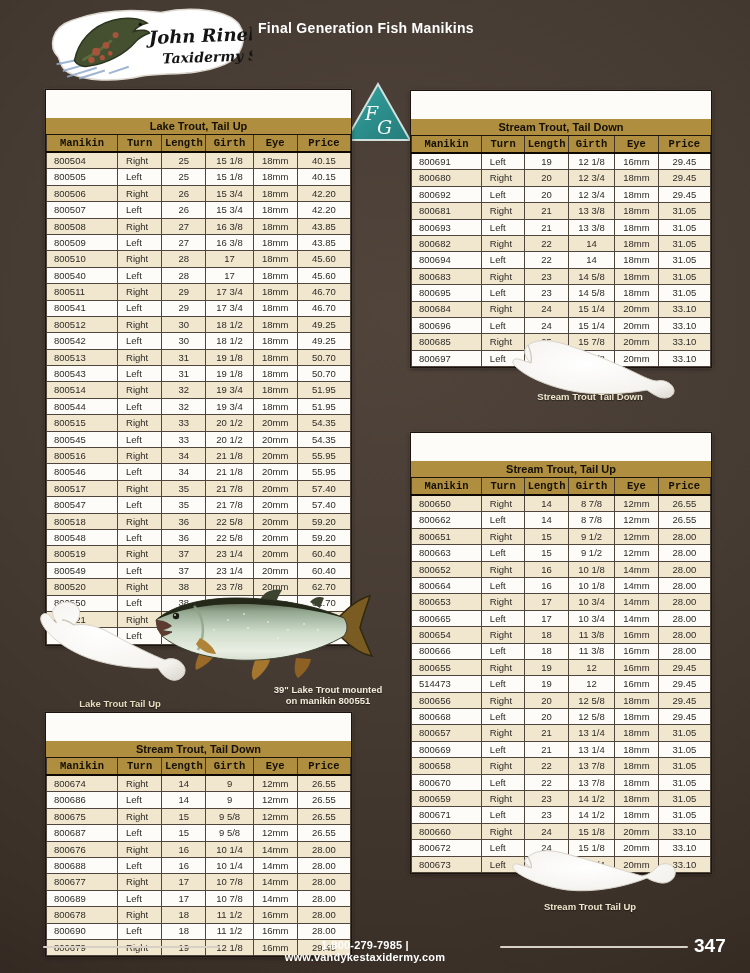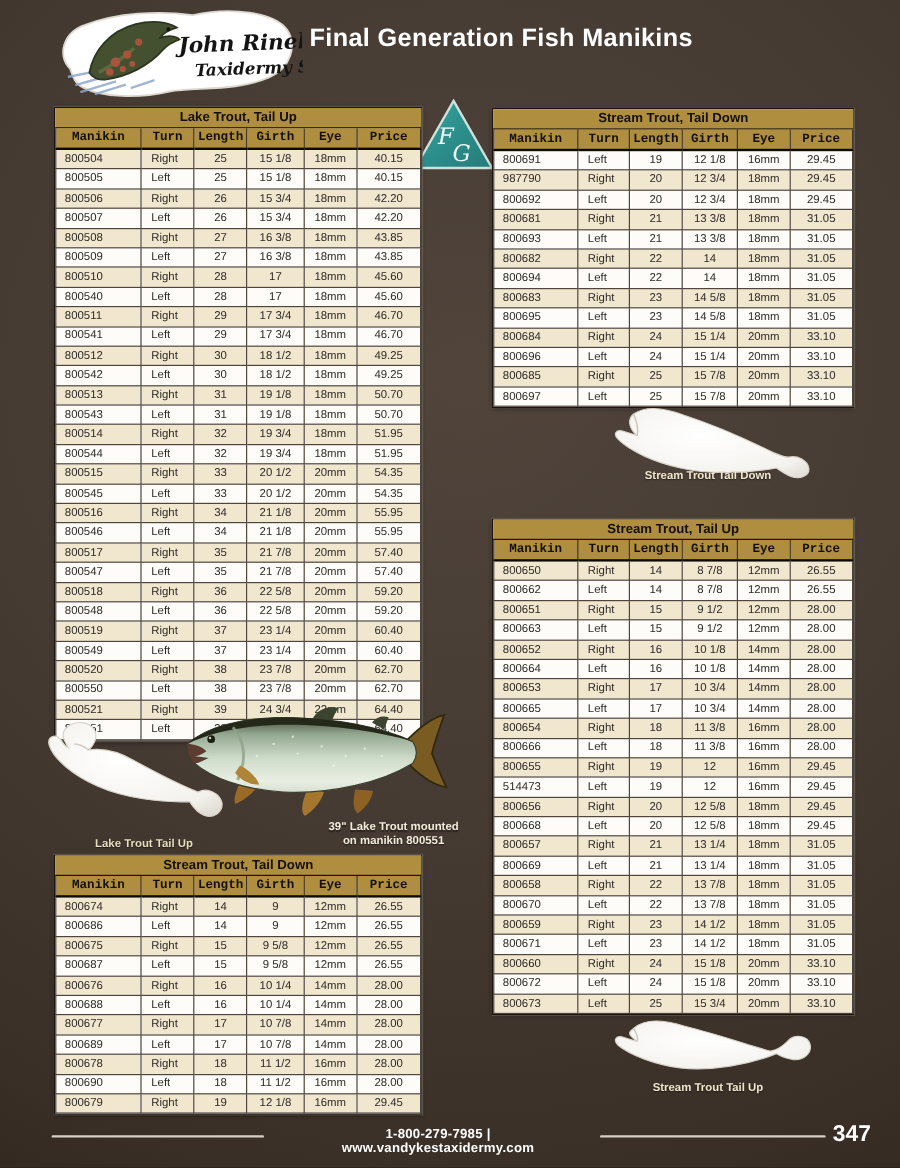--- a/index.html
+++ b/index.html
@@ -3,24 +3,24 @@
 <meta charset="utf-8">
 <style>
   html,body{margin:0;padding:0;background:#2b221b;}
   .page{
     position:relative;width:750px;height:973px;overflow:hidden;
     background:radial-gradient(ellipse 120% 85% at 52% 32%, #50443b 0%, #463b33 45%, #3a2f27 82%, #2e241d 100%);
     font-family:"Liberation Sans", sans-serif;
   }
   
   .logo-wrap{position:absolute;left:44px;top:6px;width:208px;height:80px;transform:rotate(-2deg);}
-  .page-title{position:absolute;left:258px;top:20px;color:#ffffff;font-size:21px;font-weight:bold;letter-spacing:.3px;text-align:right;}
+  .page-title{position:absolute;left:258px;top:20px;color:#ffffff;font-size:14px;font-weight:bold;letter-spacing:.3px;text-align:right;}
   
   .tblock{position:absolute;border:1px solid #1b130c;box-shadow:0 1px 4px rgba(0,0,0,.45), 0 0 0 1px rgba(255,255,255,.06);background:#fdfcf9;}
-  .ttitle{background:#b08e3f;color:#141007;font-weight:bold;text-align:center;font-size:11px;height:16px;line-height:16px;border-bottom:1px solid #1b130c;}
+  .ttitle{background:#b08e3f;color:#141007;font-weight:bold;text-align:center;font-size:11px;height:16px;line-height:16px;border-bottom:1px solid #1b130c;margin-top:28px;}
   table.grid{border-collapse:collapse;width:100%;table-layout:fixed;}
   table.grid th{background:#b08e3f;color:#141007;font-weight:bold;font-size:10.5px;height:16px;padding:0;
     border:1px solid #3f352a;border-top:none;border-bottom:2px solid #0d0802;font-family:Liberation Mono, monospace;}
   table.grid th:nth-child(1){width:23.5%}
   table.grid th:nth-child(2){width:14.5%}
   table.grid th:nth-child(3){width:14.5%}
   table.grid th:nth-child(4){width:15.5%}
   table.grid th:nth-child(5){width:14.5%}
   table.grid th:nth-child(6){width:17.5%}
   table.grid td{font-size:9.5px;height:15.4px;padding:0;color:#2e2b27;border:1px solid #4f453c;text-align:center;line-height:1;white-space:nowrap;overflow:hidden;}
@@ -372,21 +372,21 @@
         <tbody>
           <tr>
             <td>800691</td>
             <td>Left</td>
             <td>19</td>
             <td>12 1/8</td>
             <td>16mm</td>
             <td>29.45</td>
           </tr>
           <tr>
-            <td>987790</td>
+            <td>800680</td>
             <td>Right</td>
             <td>20</td>
             <td>12 3/4</td>
             <td>18mm</td>
             <td>29.45</td>
           </tr>
           <tr>
             <td>800692</td>
             <td>Left</td>
             <td>20</td>

